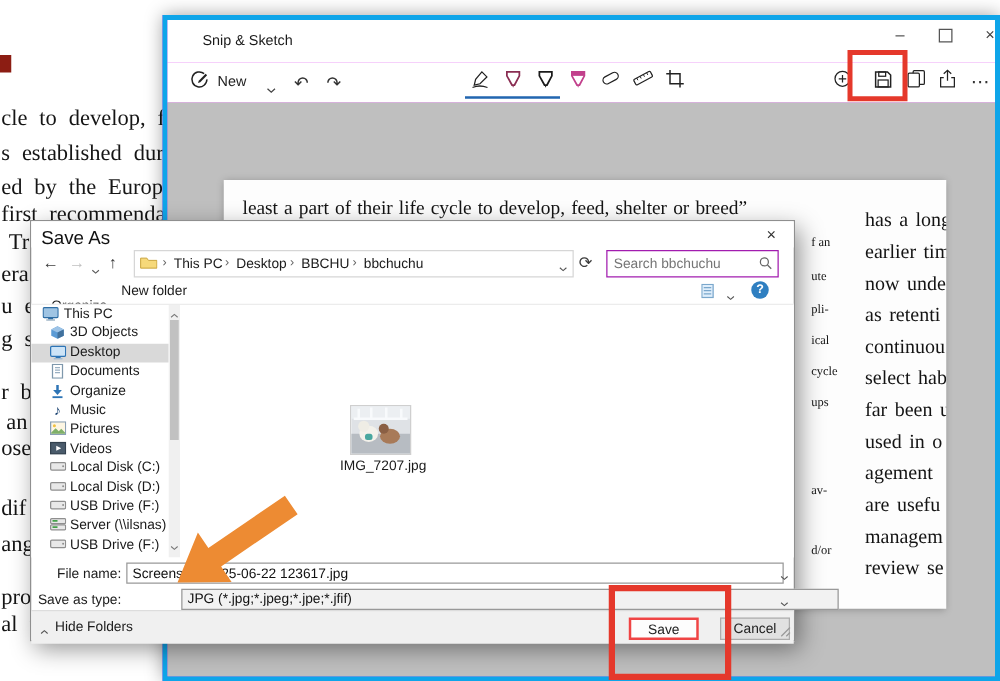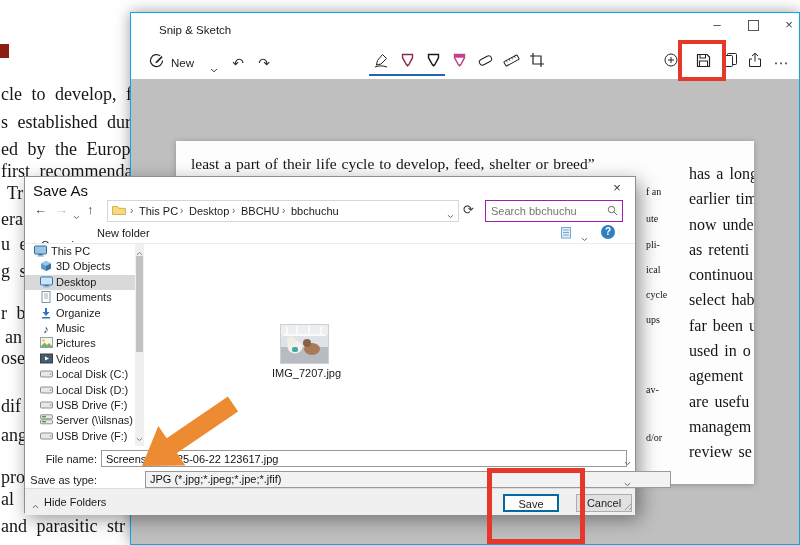--- a/index.html
+++ b/index.html
@@ -15,21 +15,21 @@
   .bgfrag:nth-of-type(3){top:139px}.bgfrag:nth-of-type(4){top:161px}
   .bgfrag:nth-of-type(5){top:183px;left:7px}.bgfrag:nth-of-type(6){top:209px}
   .bgfrag:nth-of-type(7){top:234px}.bgfrag:nth-of-type(8){top:261px}
   .bgfrag:nth-of-type(9){top:303px}.bgfrag:nth-of-type(10){top:327px;left:5px}
   .bgfrag:nth-of-type(11){top:348px}.bgfrag:nth-of-type(12){top:396px}
   .bgfrag:nth-of-type(13){top:425px}.bgfrag:nth-of-type(14){top:467px}
   .bgfrag:nth-of-type(15){top:489px}.bgfrag:nth-of-type(16){top:516px}
 
   
   .snipwin{position:absolute;left:130px;top:12px;width:670px;height:533px;background:#d946ef;
-           box-shadow:0 0 14px rgba(0,0,0,.38);border:1px solid #0ea5e9;box-sizing:border-box;}
+           box-shadow:0 0 14px rgba(0,0,0,.38);border:4px solid #0ea5e9;box-sizing:border-box;}
   .s-titlebar{position:absolute;left:0;top:0;right:0;height:34px;background:#fff;}
   .s-title{position:absolute;left:28px;top:11px;font-size:11.5px;color:#1a1a1a;}
   .wbtn{position:absolute;top:0;width:36px;height:26px;text-align:center;line-height:24px;
         font-size:13px;color:#444;}
   .wbtn.min{left:568px}.wbtn.max{left:604px}.wbtn.cls{left:640px}
   .maxbox{display:inline-block;width:9px;height:9px;border:1px solid #555;margin-top:7px;}
   .s-toolbar{position:absolute;left:0;top:34px;right:0;height:32px;background:#fff;}
   .tbtn{position:absolute;top:5px;width:22px;height:22px;text-align:center;line-height:22px;}
   .tb-newicon{left:14px}.tb-newlbl{left:40px;top:9px;width:auto;font-size:11.5px;line-height:14px;}
   .tb-newchev{left:72px;top:10px}.tb-undo{left:96px;font-size:14px;color:#333}
@@ -110,21 +110,21 @@
            padding:0 16px 0 4px;background:#fff;}
   .stcombo{position:absolute;left:76px;top:0;width:526px;height:17px;border:1px solid #999;
            box-sizing:border-box;background:#f2f2f2;line-height:15px;padding-left:4px;color:#111;margin-left:44px;}
   .combo-chev{position:absolute;right:4px;top:6px;}
   .dlg-footer{position:absolute;left:0;top:311px;right:0;height:26px;background:#f0f0f0;
               border-top:1px solid #ddd;}
   .hidefolders{position:absolute;left:9px;top:7px;color:#1a1a1a;}
   .hf-chev{position:absolute;left:-2px;top:3px;}
   .btn{position:absolute;top:5px;width:56px;height:18px;font-size:11px;text-align:center;
        line-height:16px;box-sizing:border-box;}
-  .btn-save{left:478px;background:#fdfdfd;border:2px solid #0369a1;}
+  .btn-save{left:478px;background:#fdfdfd;border:2px solid #ef4444;}
   .btn-cancel{left:551px;background:#e1e1e1;border:1px solid #adadad;}
   .grip{position:absolute;right:2px;bottom:2px;}
 
   
   .hlbox{position:absolute;border:4px solid #e5382b;}
   .hl1{left:678px;top:40px;width:40px;height:33px;}
   .hl2{left:487px;top:468px;width:88px;height:66px;border-width:5px;}
   .arrow{position:absolute;left:0;top:0;pointer-events:none;}
 </style>
 </head>
@@ -142,21 +142,20 @@
     <div class="bgfrag">era</div>
     <div class="bgfrag">u e</div>
     <div class="bgfrag">g s</div>
     <div class="bgfrag">r br</div>
     <div class="bgfrag">an</div>
     <div class="bgfrag">ose</div>
     <div class="bgfrag">dif</div>
     <div class="bgfrag">ang</div>
     <div class="bgfrag">pro</div>
     <div class="bgfrag">al f</div>
-    <div class="bgfrag">and parasitic str</div>
   </div>
 
   <div class="snipwin">
     <div class="s-titlebar">
       <span class="s-title">Snip &amp; Sketch</span>
       <span class="wbtn min">–</span>
       <span class="wbtn max"><span class="maxbox"></span></span>
       <span class="wbtn cls">×</span>
     </div>
     <div class="s-toolbar">

